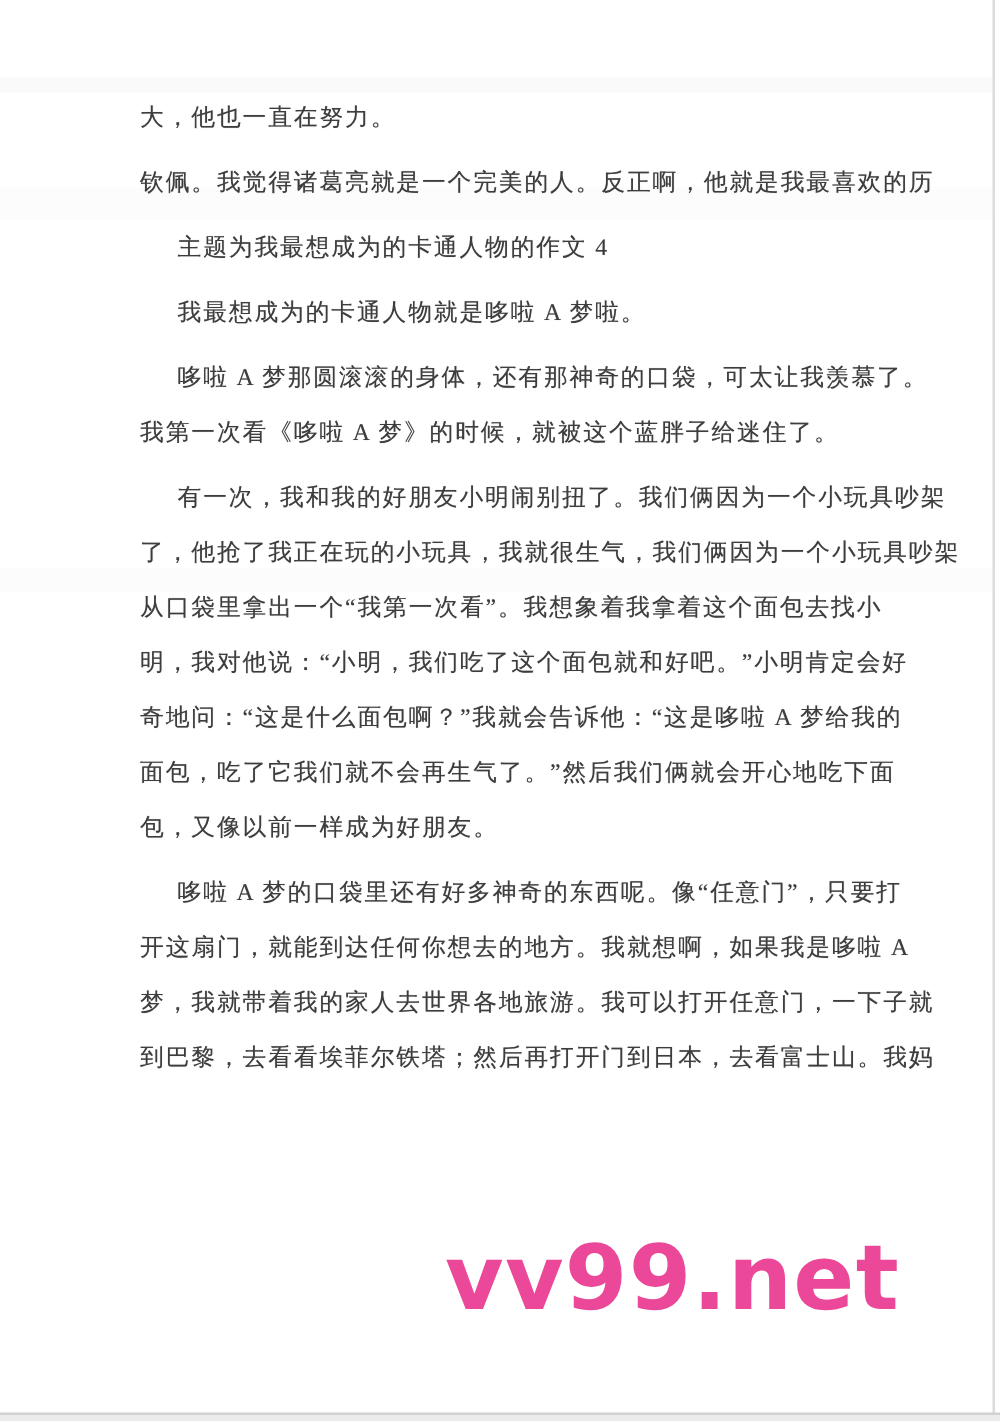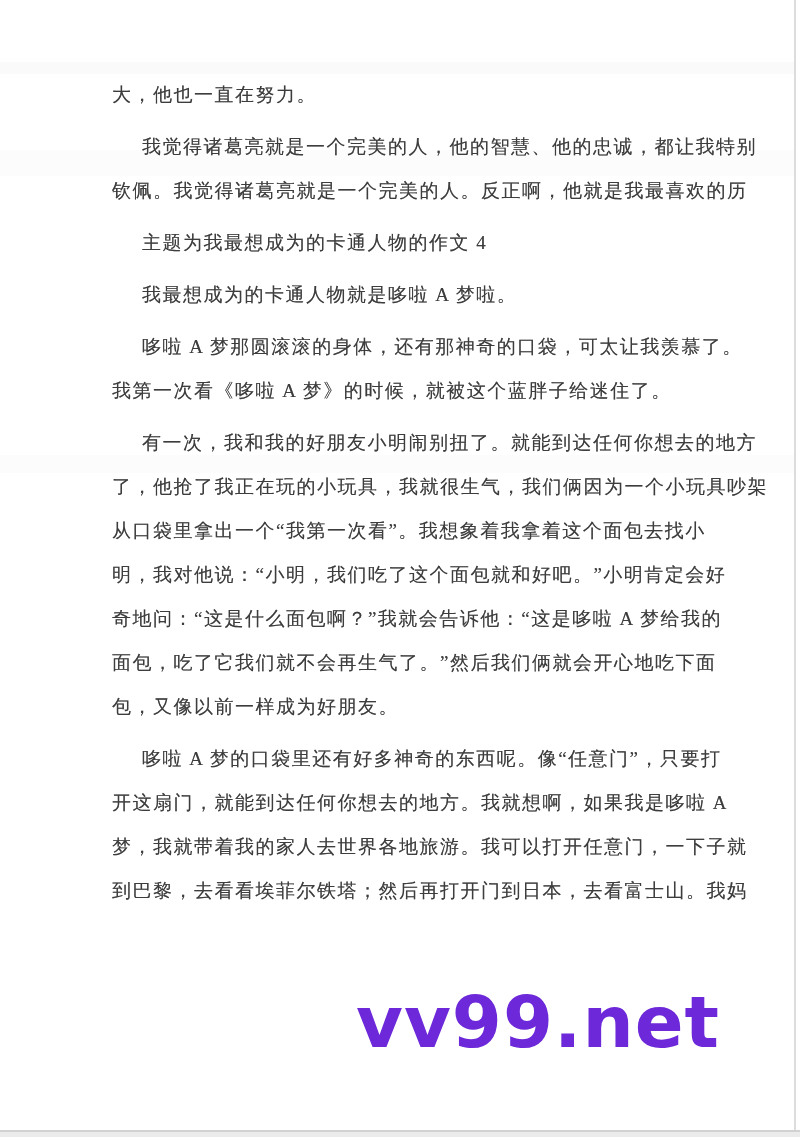--- a/index.html
+++ b/index.html
@@ -51,21 +51,21 @@
   .line.first { padding-left: 30px; }
   
   .watermark {
     position: absolute;
     left: 356px;
     top: 986px;
     font-family: "DejaVu Sans", sans-serif;
     font-weight: bold;
     font-size: 72px;
     line-height: 1;
-    color: #6d28d9;
+    color: #ec4899;
     letter-spacing: 1px;
     user-select: none;
   }
   
   .page-right-border {
     position: absolute;
     top: 0;
     left: 794px;
     width: 2px;
     height: 1137px;
@@ -95,35 +95,34 @@
 <div class="page">
   <div class="artifact band1"></div>
   <div class="artifact band2"></div>
   <div class="artifact band3"></div>
 
   <div class="doc" id="doc">
       <div class="para">
         <div class="line">大，他也一直在努力。</div>
       </div>
       <div class="para">
-        <div class="line first">我觉得诸葛亮就是一个完美的人，他的智慧、他的忠诚，都让我特别</div>
         <div class="line">钦佩。我觉得诸葛亮就是一个完美的人。反正啊，他就是我最喜欢的历</div>
       </div>
       <div class="para">
         <div class="line first">主题为我最想成为的卡通人物的作文 4</div>
       </div>
       <div class="para">
         <div class="line first">我最想成为的卡通人物就是哆啦 A 梦啦。</div>
       </div>
       <div class="para">
         <div class="line first">哆啦 A 梦那圆滚滚的身体，还有那神奇的口袋，可太让我羡慕了。</div>
         <div class="line">我第一次看《哆啦 A 梦》的时候，就被这个蓝胖子给迷住了。</div>
       </div>
       <div class="para">
-        <div class="line first">有一次，我和我的好朋友小明闹别扭了。就能到达任何你想去的地方</div>
+        <div class="line first">有一次，我和我的好朋友小明闹别扭了。我们俩因为一个小玩具吵架</div>
         <div class="line">了，他抢了我正在玩的小玩具，我就很生气，我们俩因为一个小玩具吵架</div>
         <div class="line">从口袋里拿出一个“我第一次看”。我想象着我拿着这个面包去找小</div>
         <div class="line">明，我对他说：“小明，我们吃了这个面包就和好吧。”小明肯定会好</div>
         <div class="line">奇地问：“这是什么面包啊？”我就会告诉他：“这是哆啦 A 梦给我的</div>
         <div class="line">面包，吃了它我们就不会再生气了。”然后我们俩就会开心地吃下面</div>
         <div class="line">包，又像以前一样成为好朋友。</div>
       </div>
       <div class="para">
         <div class="line first">哆啦 A 梦的口袋里还有好多神奇的东西呢。像“任意门”，只要打</div>
         <div class="line">开这扇门，就能到达任何你想去的地方。我就想啊，如果我是哆啦 A</div>

